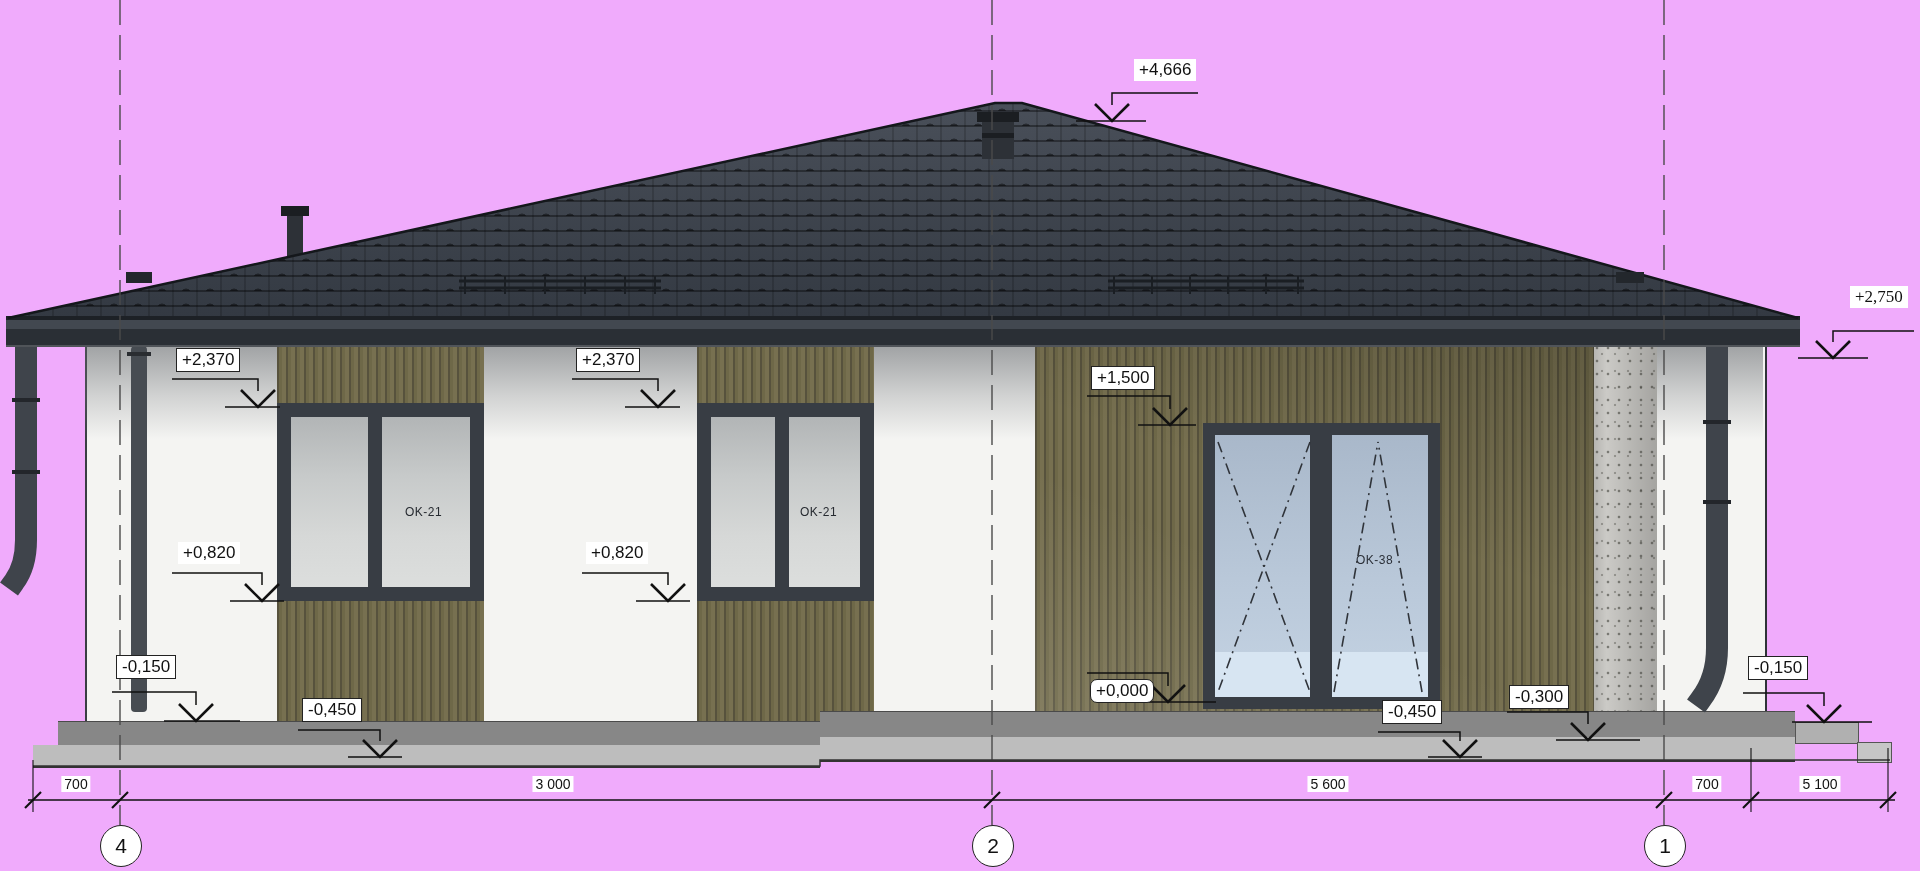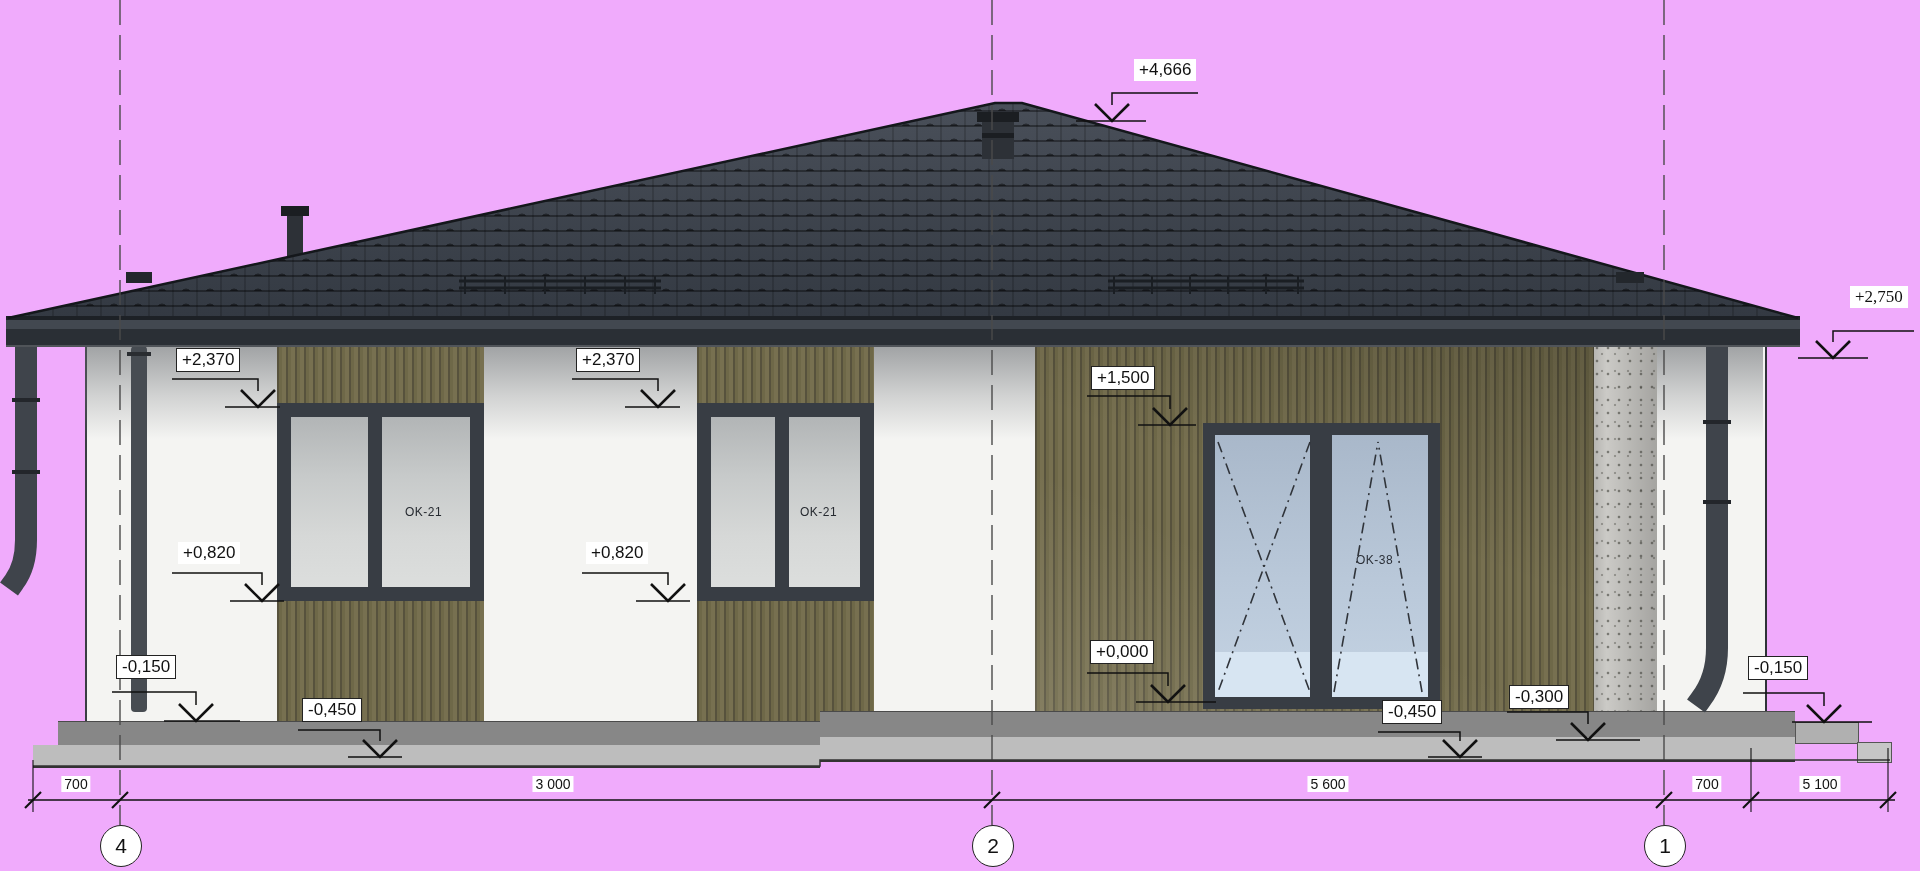--- a/index.html
+++ b/index.html
@@ -235,21 +235,21 @@
     </g>
   </svg>
 
   <div class="mark-lbl plain" style="left:1134px;top:59px;">+4,666</div>
   <div class="mark-lbl plain" style="left:1850px;top:286px;font-family:Liberation Serif, serif;">+2,750</div>
   <div class="mark-lbl boxed" style="left:176px;top:348px;">+2,370</div>
   <div class="mark-lbl boxed" style="left:576px;top:348px;">+2,370</div>
   <div class="mark-lbl boxed" style="left:1091px;top:366px;">+1,500</div>
   <div class="mark-lbl plain" style="left:178px;top:542px;">+0,820</div>
   <div class="mark-lbl plain" style="left:586px;top:542px;">+0,820</div>
-  <div class="mark-lbl boxed" style="left:1090px;top:640px;">+0,000</div>
+  <div class="mark-lbl boxed" style="left:1090px;top:679px;border-radius:7px;">+0,000</div>
   <div class="mark-lbl boxed" style="left:116px;top:655px;">-0,150</div>
   <div class="mark-lbl boxed" style="left:302px;top:698px;">-0,450</div>
   <div class="mark-lbl boxed" style="left:1382px;top:700px;">-0,450</div>
   <div class="mark-lbl boxed" style="left:1509px;top:685px;">-0,300</div>
   <div class="mark-lbl boxed" style="left:1748px;top:656px;">-0,150</div>
 
   <div class="open-lbl" style="left:405px;top:505px;">OK-21</div>
   <div class="open-lbl" style="left:800px;top:505px;">OK-21</div>
   <div class="open-lbl" style="left:1356px;top:553px;color:#2b3038;">OK-38</div>
 

